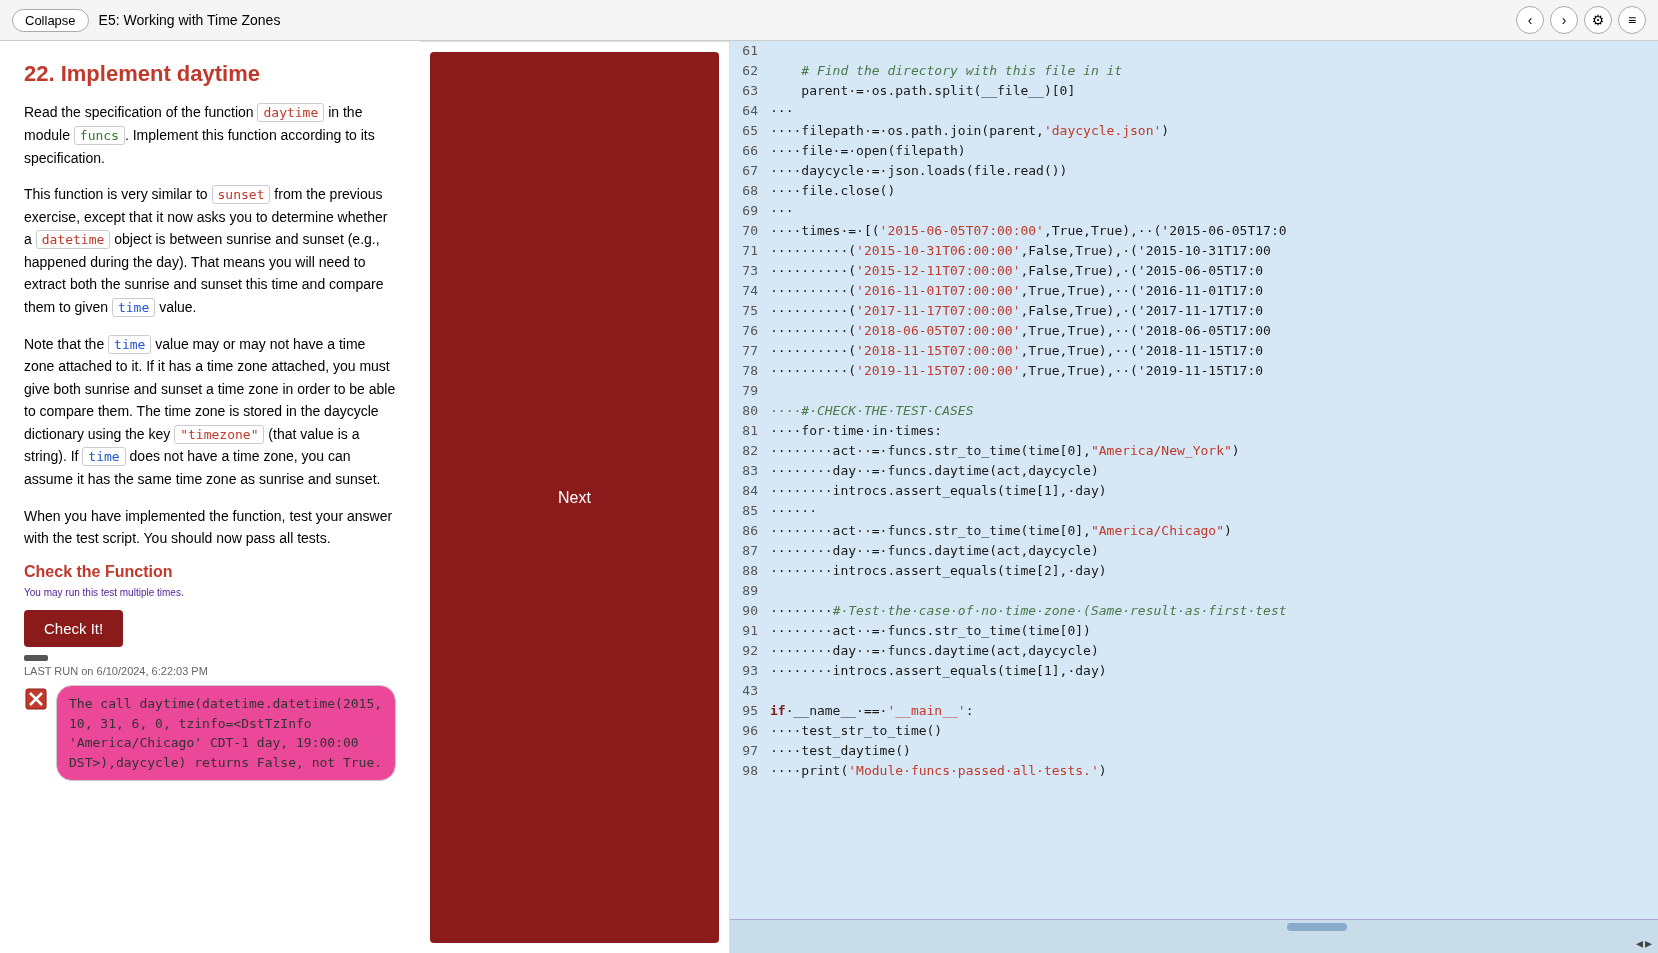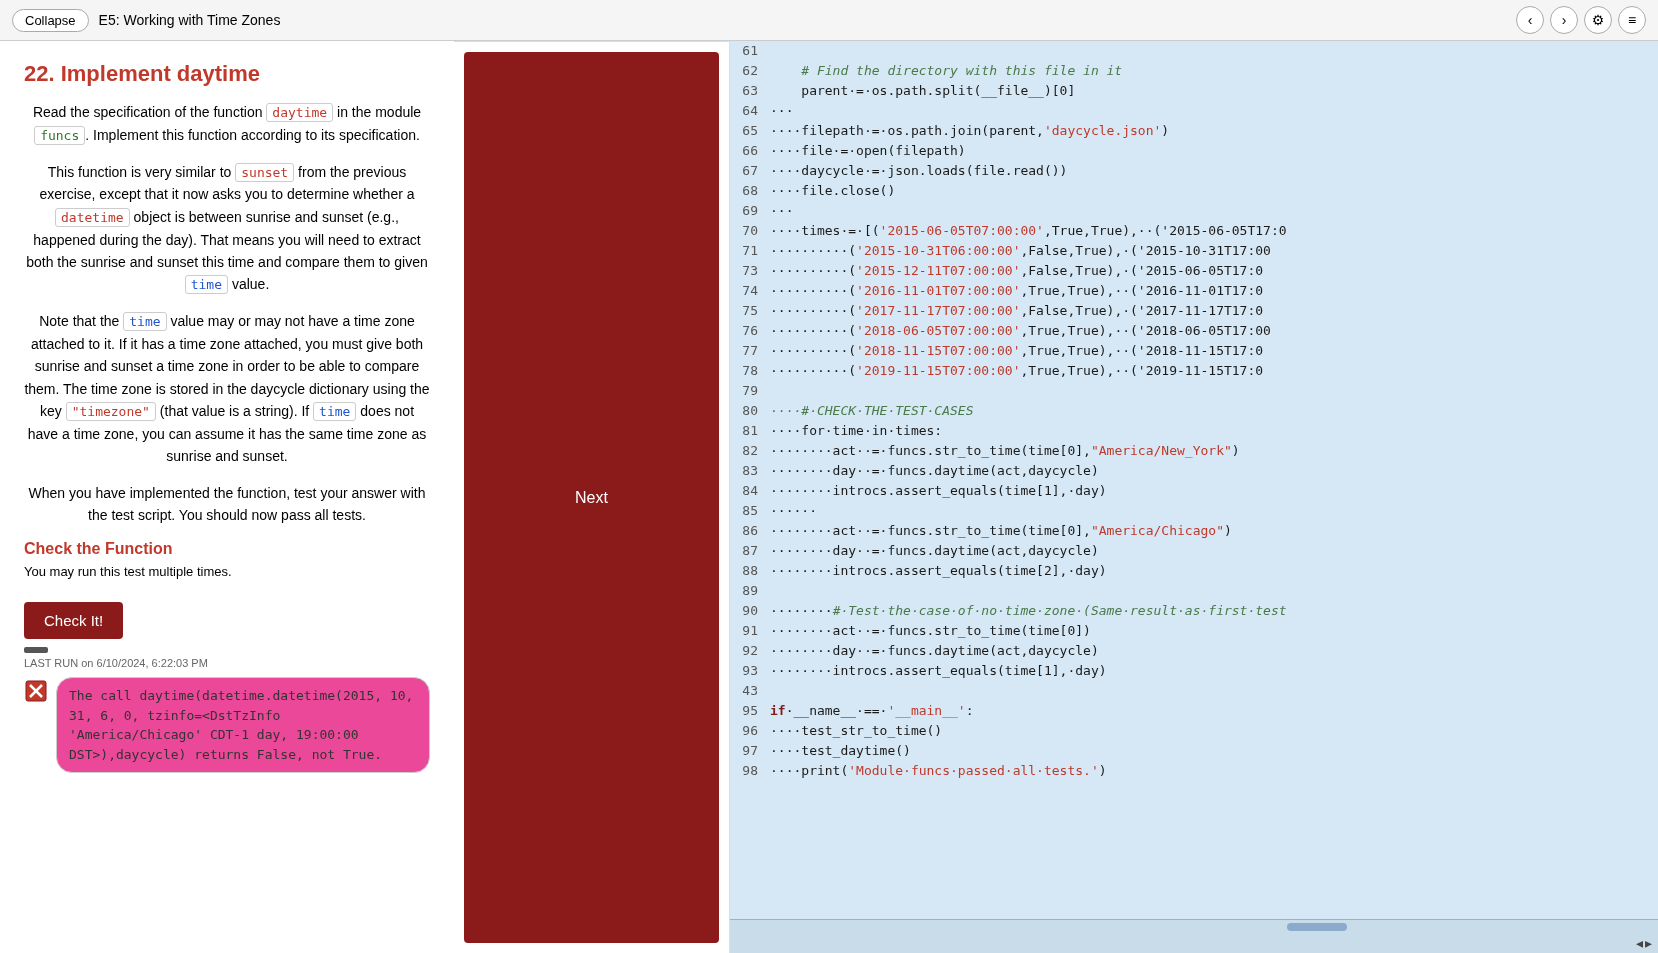--- a/index.html
+++ b/index.html
@@ -26,50 +26,50 @@
 
     .main-content { display: flex; flex: 1; overflow: hidden; }
 
     
     .left-panel {
       width: 730px; flex-shrink: 0; display: flex; flex-direction: row; overflow: hidden;
       border-right: 1px solid #ddd;
     }
     .left-scroll { flex: 1; overflow-y: auto; padding: 20px 24px; }
     .exercise-title { font-size: 22px; font-weight: bold; color: #c0392b; margin-bottom: 14px; }
-    .content-para { margin-bottom: 14px; line-height: 1.6; font-size: 14px; text-align: center; }
+    .content-para { margin-bottom: 14px; line-height: 1.6; font-size: 14px; }
     .inline-code {
       font-family: monospace; font-size: 13px; background: #fff; border: 1px solid #ccc;
       border-radius: 3px; padding: 1px 5px; color: #c0392b;
     }
     .inline-code-green { color: #2d7a2d; background: #fff; border: 1px solid #ccc; }
     .inline-code-blue { color: #2255cc; background: #fff; border: 1px solid #ccc; }
     .check-title { font-size: 16px; font-weight: bold; color: #c0392b; margin-bottom: 6px; }
-    .check-sub { color: #000000; font-size: 13px; margin-bottom: 23px; }
+    .check-sub { color: #4c1d95; font-size: 10px; margin-bottom: 12px; }
     .check-btn {
       background: #8b1a1a; color: #fff; border: none; border-radius: 4px;
       padding: 10px 20px; font-size: 15px; cursor: pointer; margin-bottom: 8px;
     }
     .run-indicator { display: flex; gap: 4px; align-items: center; margin-bottom: 4px; }
     .run-bar { width: 24px; height: 6px; background: #555; border-radius: 2px; }
     .last-run { font-size: 11px; color: #666; margin-bottom: 8px; }
     .error-box { display: flex; align-items: flex-start; gap: 8px; }
     .error-icon { color: #c0392b; font-size: 20px; margin-top: 2px; }
     .error-text-box {
       background: #ec4899; border: 1px solid #ccc; border-radius: 16px;
       padding: 8px 12px; font-family: monospace; font-size: 13px; color: #333;
       line-height: 1.5;
     }
     .bottom-bar {
       border-top: 1px solid #ddd; padding: 10px; display: flex; justify-content: center;
       background: #fff; flex-shrink: 0;
     }
     .next-btn {
       background: #8b1a1a; color: #fff; border: none; border-radius: 4px;
-      padding: 12px 0; font-size: 16px; cursor: pointer; width: 255px; text-align: center;
+      padding: 12px 0; font-size: 16px; cursor: pointer; width: 289px; text-align: center;
     }
 
     
     .right-panel { flex: 1; overflow: hidden; display: flex; flex-direction: column; background: #d6e8f5; }
     .code-area { flex: 1; overflow-y: auto; overflow-x: hidden; font-family: monospace; font-size: 13px; }
     .code-line { display: flex; min-height: 20px; line-height: 20px; justify-content: flex-end; }
     .line-num { width: 40px; text-align: right; padding-right: 12px; color: #555; flex-shrink: 0; user-select: none; }
     .line-content { flex: 1; white-space: pre; color: #1a1a1a; }
     .kw-comment { color: #4a7a4a; font-style: italic; }
     .kw-string { color: #c0392b; }

